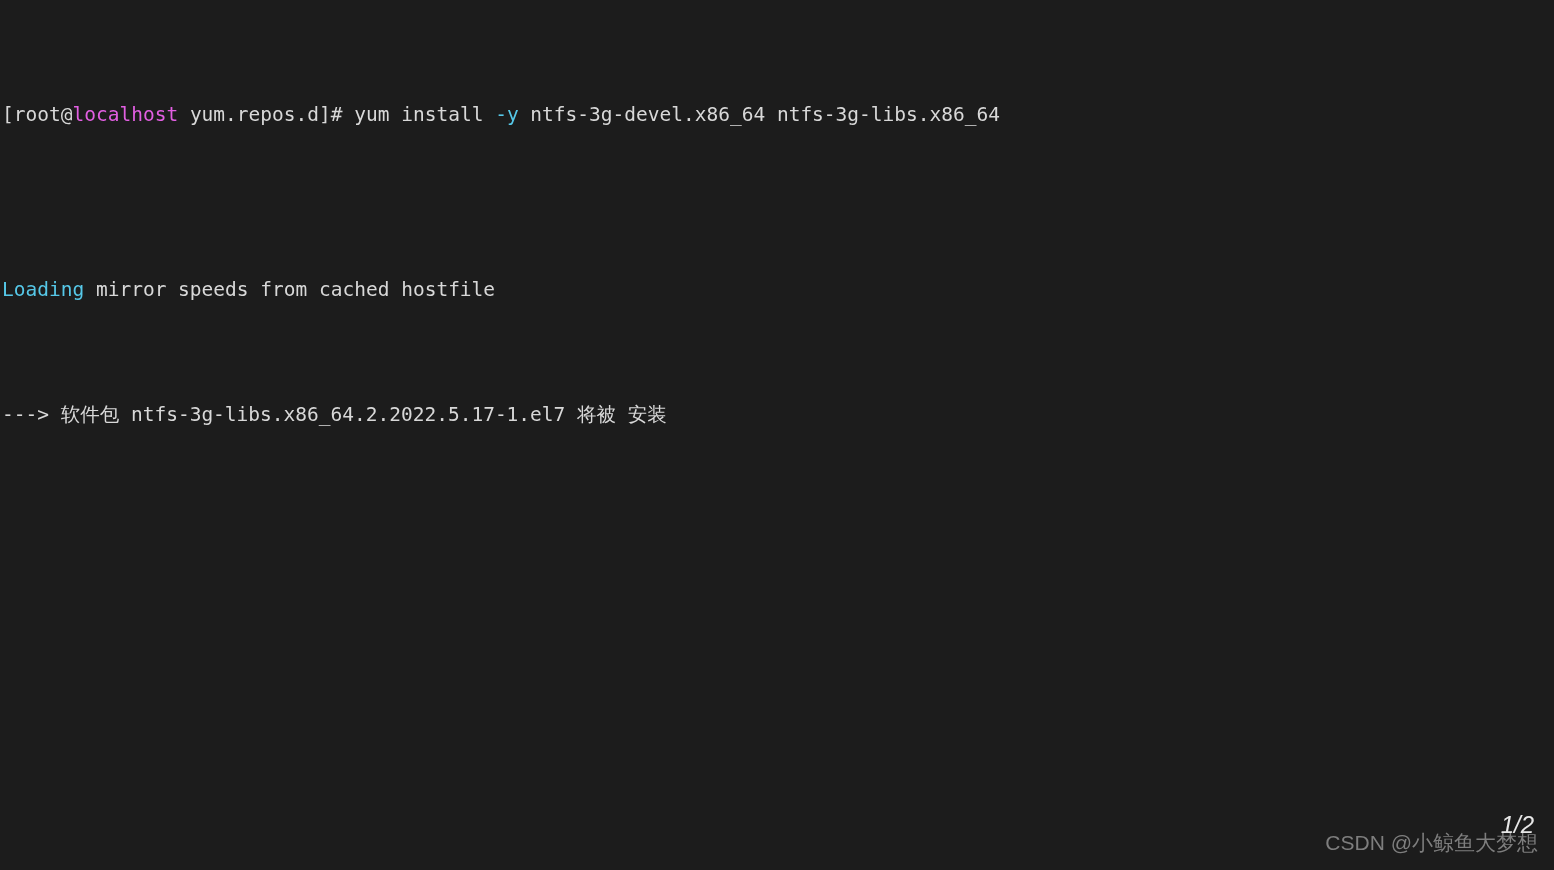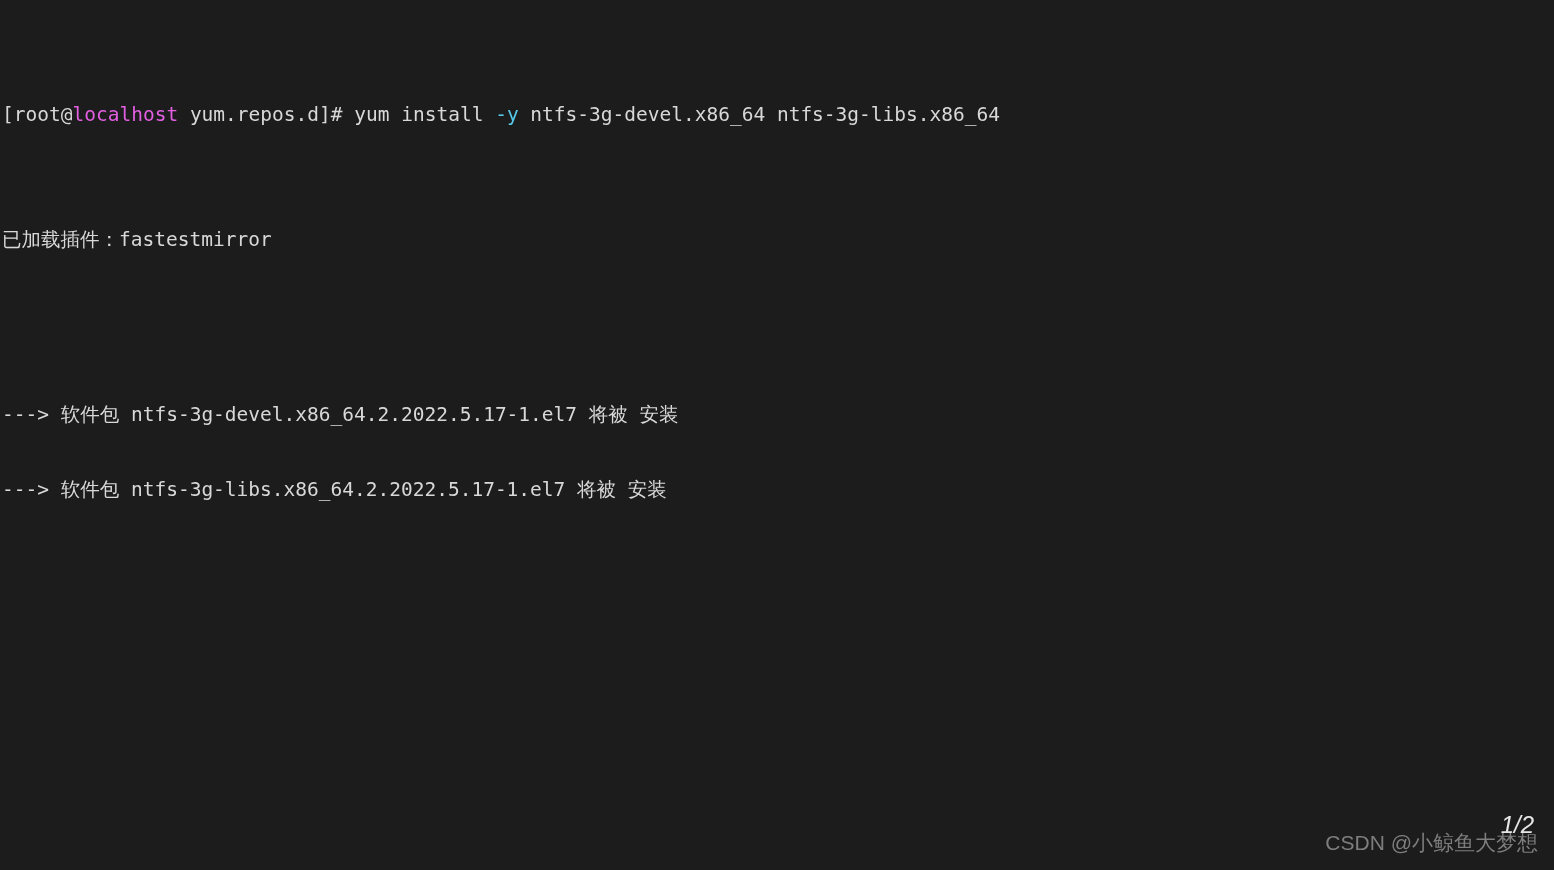--- a/index.html
+++ b/index.html
@@ -70,26 +70,25 @@
 </style>
 </head>
 <body>
 
 <div id="terminal">
 
   
   <div class="line"><span class="c-default">[</span><span class="c-default">root</span><span class="c-default">@</span><span class="c-magenta">localhost</span><span class="c-default"> yum.repos.d</span><span class="c-default">]#</span><span class="c-default"> yum install </span><span class="c-cyan">-y</span><span class="c-default"> ntfs-3g-devel.x86_64 ntfs-3g-libs.x86_64</span></div>
 
   
-  <div class="line">已加载插件：fastestmirror</div>
 
   
+  <div class="line"><span class="c-cyan">Loading</span><span class="c-default"> mirror speeds from cached hostfile</span></div>
 
   
-  <div class="line">---&gt; 软件包 ntfs-3g-devel.x86_64.2.2022.5.17-1.el7 将被 安装</div>
   <div class="line">---&gt; 软件包 ntfs-3g-libs.x86_64.2.2022.5.17-1.el7 将被 安装</div>
 
   
 
   
   
 
   
 
   

